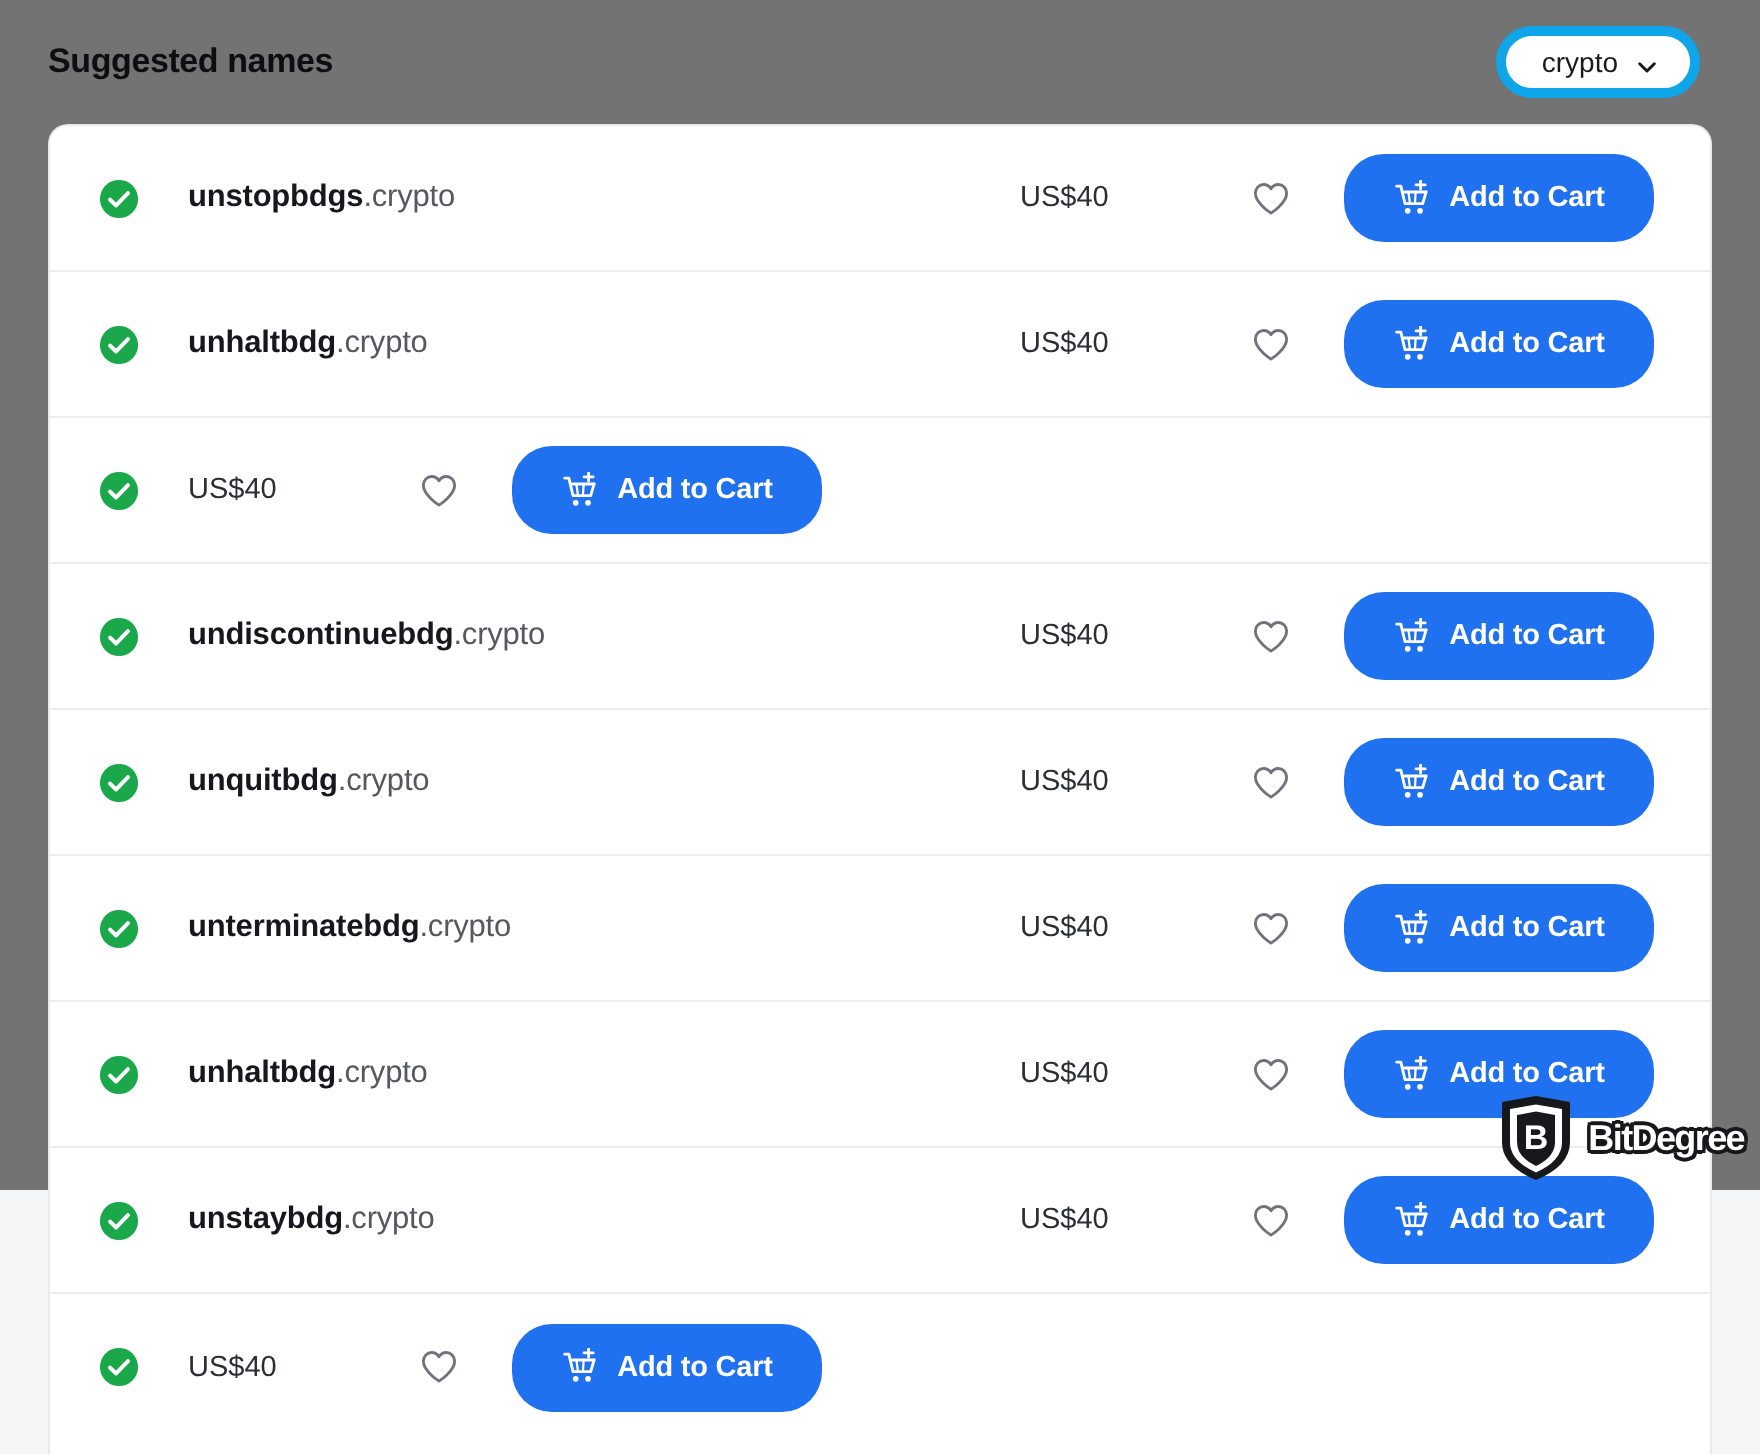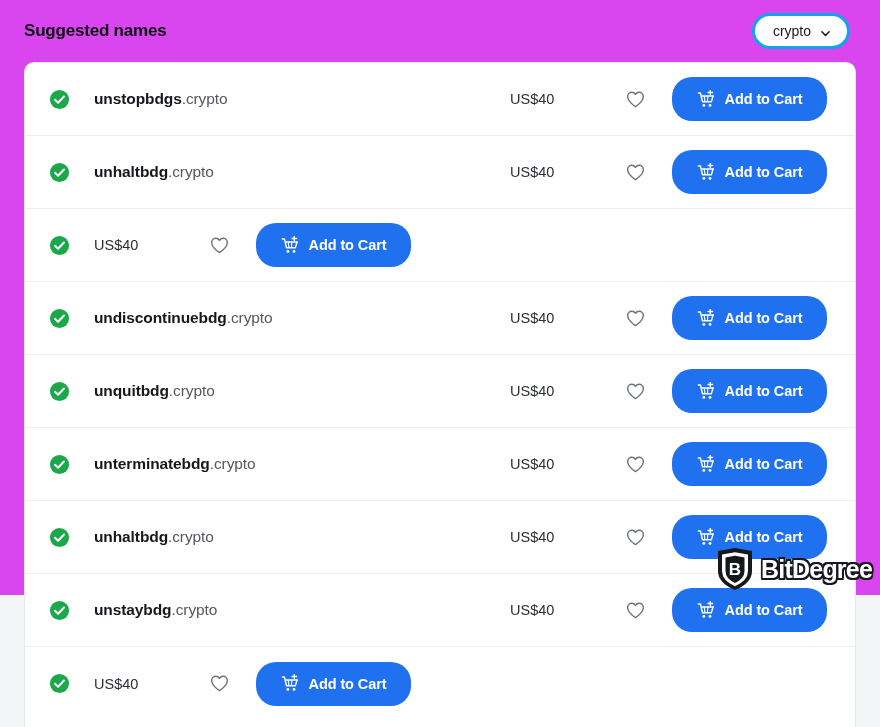--- a/index.html
+++ b/index.html
@@ -3,35 +3,35 @@
 <meta charset="utf-8">
 <style>
   * { margin:0; padding:0; box-sizing:border-box; }
   html, body {
     width:880px; height:727px;
     overflow:hidden;
     background:#f4f5f6;
     font-family:"Liberation Sans", sans-serif;
     -webkit-font-smoothing:antialiased;
   }
-  #root { position:relative; width:880px; height:595px; background:#d946ef; }
+  #root { position:relative; width:880px; height:595px; background:#737373; }
 
   
   .header {
     position:absolute; left:0; top:0; width:880px; height:62px;
     display:flex; align-items:center; justify-content:space-between;
     padding:0 30px 0 24px;
   }
   .page-title {
     font-size:17px; font-weight:bold; color:#0d0d12; letter-spacing:-0.2px;
   }
   .filter-pill {
     display:flex; align-items:center; gap:9px;
     height:36px; padding:0 16px 0 18px;
-    background:#ffffff; border:3px solid #0ea5e9; border-radius:18px;
+    background:#ffffff; border:5px solid #0ea5e9; border-radius:18px;
     font-size:14px; color:#1a1a1f; cursor:pointer;
   }
   .filter-pill .chev { display:block; width:11px; height:11px; }
 
   
   .list-card {
     position:absolute; left:24px; top:62px; width:832px; height:665px;
     background:#ffffff;
     border:1px solid #e9eaec; border-bottom:none;
     border-radius:10px 10px 0 0;
@@ -76,21 +76,21 @@
   .cart-btn svg { width:19px; height:19px; display:block; }
 
   
   .watermark {
     position:absolute; right:8px; bottom:4px;
     display:flex; align-items:center; gap:6px;
     pointer-events:none;
   }
   .watermark .shield { width:40px; height:44px; display:block; }
   .watermark .wm-text {
-    font-size:25px; font-weight:bold; color:#ffffff;
+    font-size:18px; font-weight:bold; color:#ffffff;
     letter-spacing:-0.8px;
     text-shadow:
       -1.6px -1.6px 0 #17181c, 1.6px -1.6px 0 #17181c,
       -1.6px  1.6px 0 #17181c, 1.6px  1.6px 0 #17181c,
        0 -1.8px 0 #17181c, 0 1.8px 0 #17181c,
       -1.8px 0 0 #17181c, 1.8px 0 0 #17181c;
   }
 </style>
 </head>
 <body>

